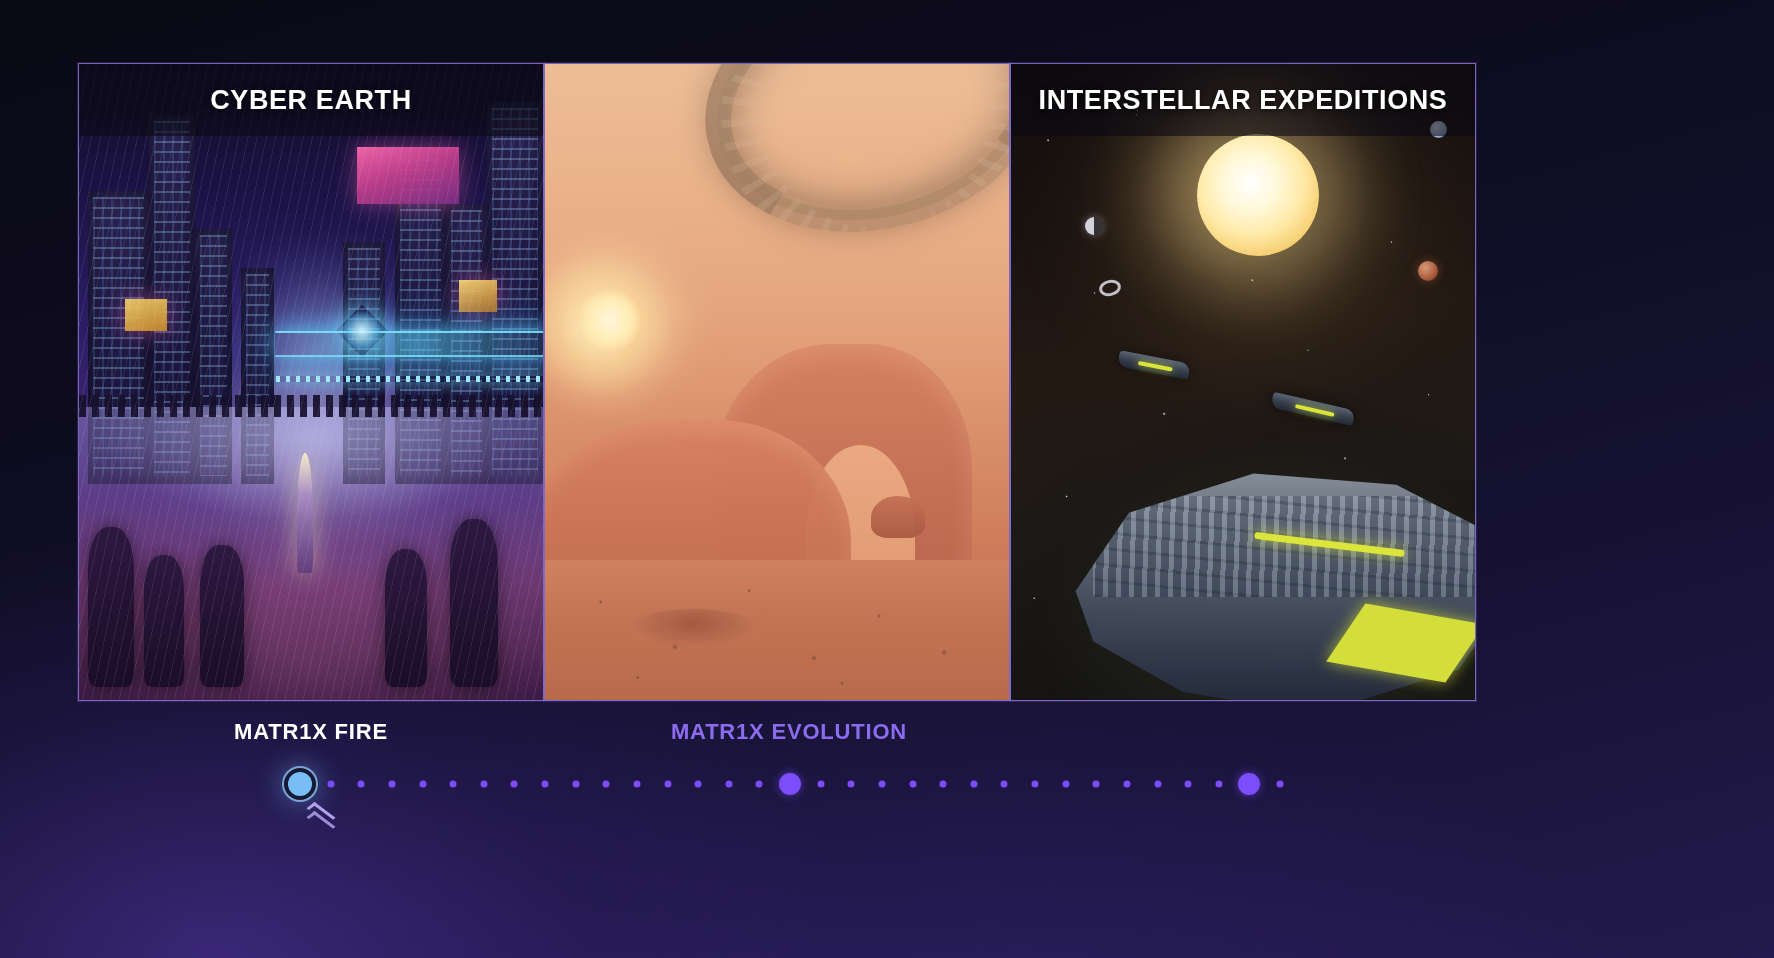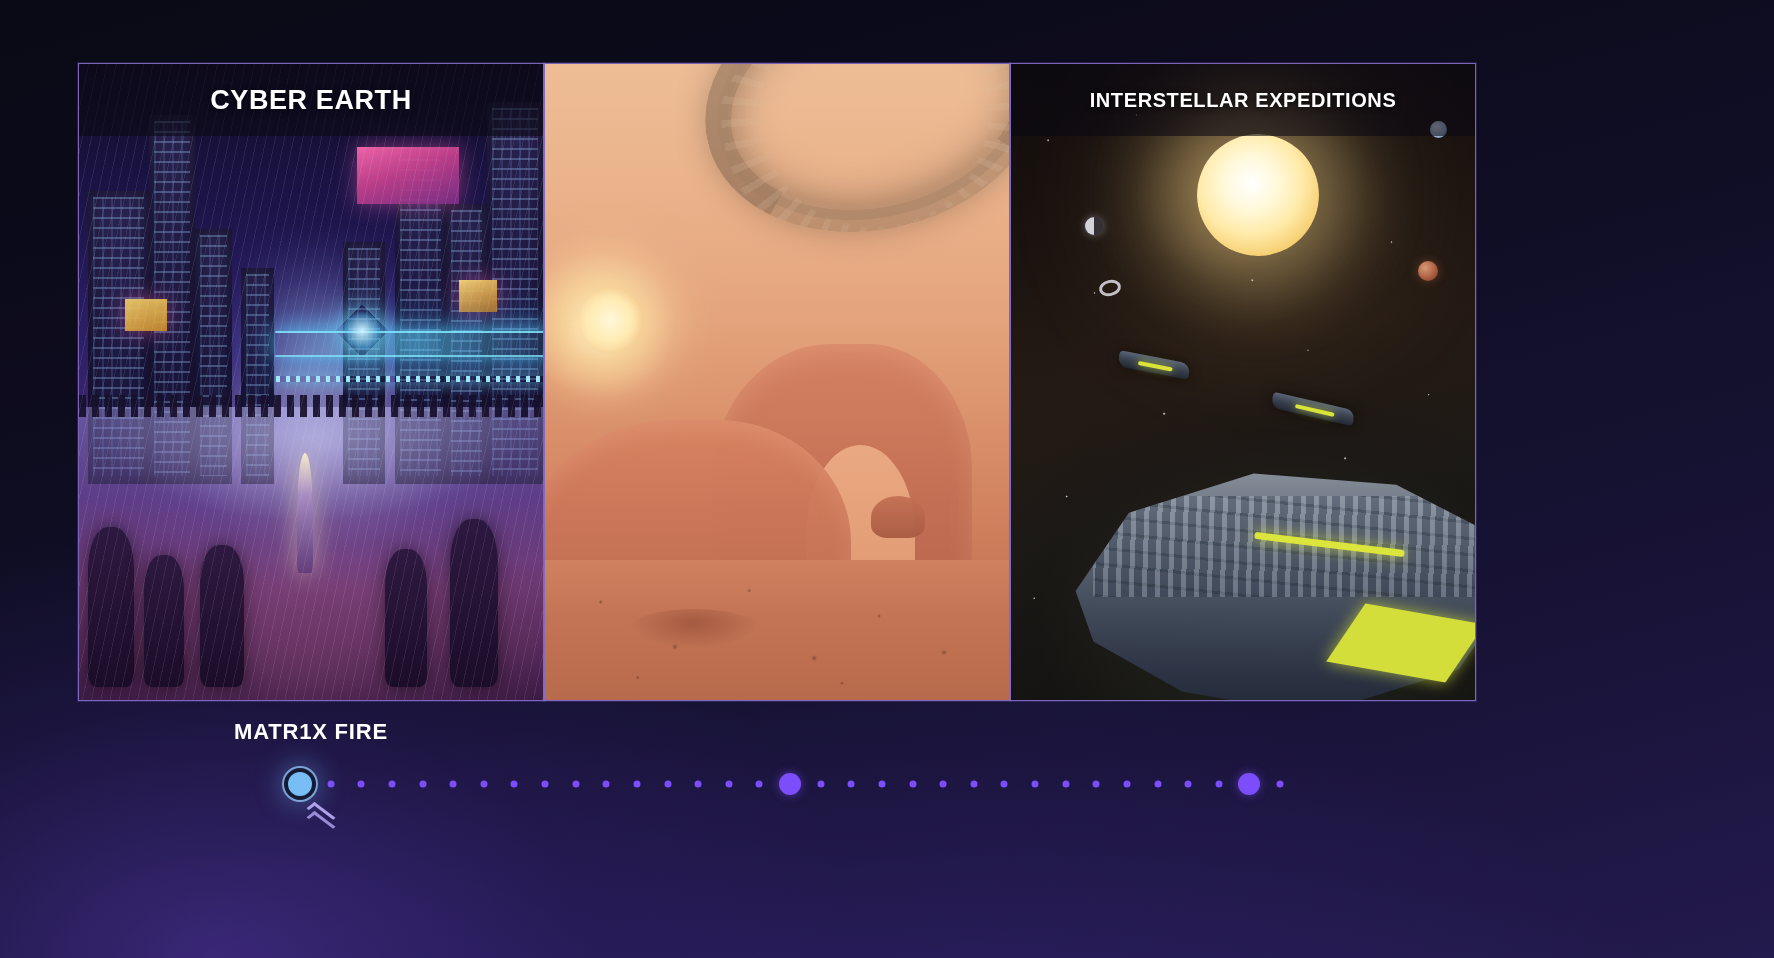--- a/index.html
+++ b/index.html
@@ -56,21 +56,21 @@
   }
   .panel-title {
     color: #ffffff;
     font-size: 27px;
     font-weight: 700;
     letter-spacing: 0.6px;
     text-transform: uppercase;
     white-space: nowrap;
     text-shadow: 0 1px 6px rgba(0,0,0,0.75);
   }
-  .panel-title.small { font-size: 20px; }
+  .panel-title.small { font-size: 27px; }
 
   
   .art-cyber {
     background:
       radial-gradient(ellipse 260px 190px at 52% 60%, rgba(214,224,255,0.50) 0%, rgba(120,120,220,0.10) 55%, rgba(0,0,0,0) 78%),
       radial-gradient(ellipse 420px 300px at 50% 95%, rgba(168,96,150,0.45) 0%, rgba(70,40,110,0.20) 55%, rgba(0,0,0,0) 80%),
       linear-gradient(180deg, #120c28 0%, #1c1448 22%, #2d1f68 44%, #43276f 62%, #5a3072 78%, #4a2450 92%, #2a1236 100%);
   }
   .sky-glow {
     position: absolute; left: 30%; top: 28%; width: 44%; height: 34%;
@@ -515,20 +515,23 @@
     <div class="panel-head">
       <div class="panel-title small">INTERSTELLAR EXPEDITIONS</div>
     </div>
   </div>
 
 </div>
 
 <div class="labels">
   <div class="label-cell">
     <div class="label-text label-active">MATR1X FIRE</div>
+  </div>
+  <div class="label-cell">
+    <div class="label-text label-dim">MATR1X EVOLUTION</div>
   </div>
 </div>
 
 <div class="timeline">
   <div class="track" id="track">
       <div class="tl-dot tl-active" style="left: 0%;"></div>
       <div class="tl-dot tl-small" style="left: 3.125%;"></div>
       <div class="tl-dot tl-small" style="left: 6.25%;"></div>
       <div class="tl-dot tl-small" style="left: 9.375%;"></div>
       <div class="tl-dot tl-small" style="left: 12.5%;"></div>

